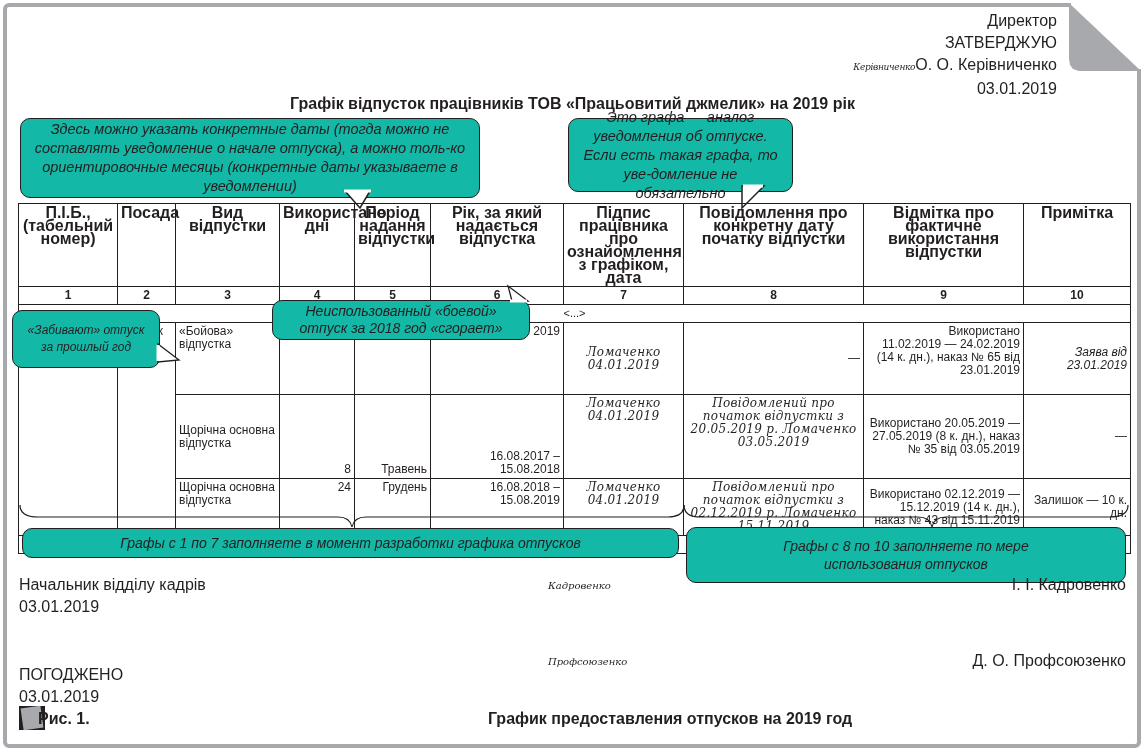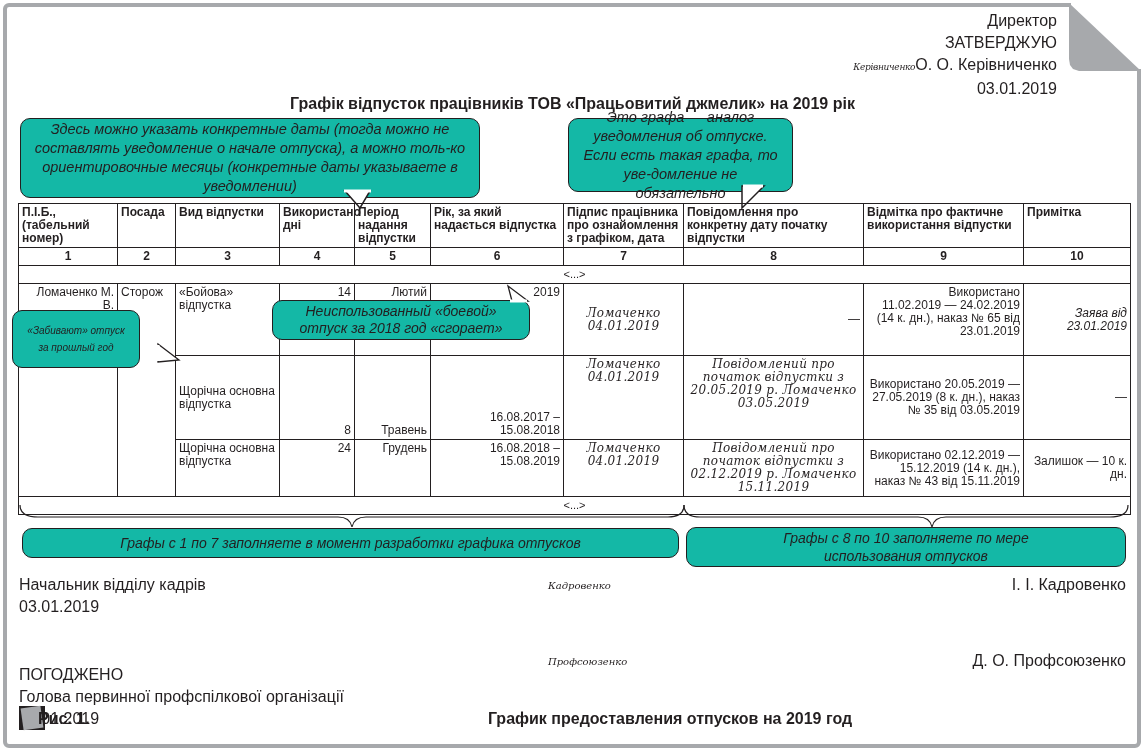--- a/index.html
+++ b/index.html
@@ -27,21 +27,21 @@
     font-style: italic; text-align: center; font-size: 14.5px; line-height: 19px;
     display: flex; align-items: center; justify-content: center; padding: 2px 8px;
   }
   .tail { position: absolute; overflow: visible; }
 
   table.sched {
     position: absolute; left: 18px; top: 203px; width: 1112px;
     border-collapse: collapse; font-size: 12px; line-height: 13px; table-layout: fixed;
   }
   table.sched td, table.sched th { border: 1px solid #231f20; vertical-align: top; padding: 2px 3px; }
-  table.sched th { font-weight: bold; text-align: left; font-size: 12px; }
+  table.sched th { font-weight: bold; text-align: center; font-size: 16px; }
   .num-row td { text-align: center; font-weight: bold; padding: 1px; }
   .ell { text-align: center; font-size: 11px; padding: 1px; }
   .c { text-align: right; }
   .hand { font-family: "DejaVu Serif", serif; font-style: italic; font-size: 12px; line-height: 13px; text-align: center; letter-spacing: 0.3px; }
   .vmid { vertical-align: middle !important; }
   .vbot { vertical-align: bottom !important; }
   .ital { font-style: italic; }
 
   .brace { position: absolute; }
   .foot-bubble { font-size: 14px; }
@@ -167,50 +167,49 @@
     <td class="hand">Повідомлений про початок відпустки з 02.12.2019 р. Ломаченко 15.11.2019</td>
     <td class="c vmid">Використано 02.12.2019 — 15.12.2019 (14 к. дн.), наказ № 43 від 15.11.2019</td>
     <td class="c vmid">Залишок — 10 к. дн.</td>
   </tr>
   <tr>
     <td colspan="10" class="ell">&lt;...&gt;</td>
   </tr>
 </tbody>
   </table>
 
-<div class="bubble" style="left:12px; top:310px; width:128px; height:58px; font-size:10px; line-height:17px;">«Забивают» отпуск за прошлый год</div>
+<div class="bubble" style="left:12px; top:310px; width:148px; height:58px; font-size:12px; line-height:17px;">«Забивают» отпуск за прошлый год</div>
 <svg class="tail" style="left:155px; top:340px;" width="30" height="26">
   <polygon points="3,4 24,20 3,22" fill="#fff" stroke="#231f20" stroke-width="1.3"></polygon>
   <line x1="3" y1="5" x2="3" y2="21" stroke="#fff" stroke-width="3"></line>
 </svg>
 
 <div class="bubble" style="left:272px; top:300px; width:258px; height:40px; font-size:14px; line-height:17px;">Неиспользованный «боевой» отпуск за 2018 год «сгорает»</div>
 <svg class="tail" style="left:500px; top:284px;" width="40" height="20">
   <polygon points="8,2 28,17 12,17" fill="#fff" stroke="#231f20" stroke-width="1.3"></polygon>
   <line x1="10" y1="17" x2="27" y2="17" stroke="#fff" stroke-width="3"></line>
 </svg>
 
 <svg class="brace" style="left:18px; top:503px;" width="1112" height="30">
   <path d="M2,2 Q2,14 20,14 L320,14 Q332,14 334,24 Q336,14 348,14 L650,14 Q666,14 666,2" fill="none" stroke="#231f20" stroke-width="1.2"></path>
   <path d="M666,2 Q666,14 682,14 L900,14 Q912,14 914,24 Q916,14 928,14 L1092,14 Q1110,14 1110,2" fill="none" stroke="#231f20" stroke-width="1.2"></path>
 </svg>
 
 <div class="bubble foot-bubble" style="left:22px; top:528px; width:657px; height:30px;">Графы с 1 по 7 заполняете в момент разработки графика отпусков</div>
-<div class="bubble foot-bubble" style="left:686px; top:527px; width:440px; height:40px; line-height:18px; padding:0 60px;">Графы с 8 по 10 заполняете по мере использования отпусков</div>
+<div class="bubble foot-bubble" style="left:686px; top:527px; width:440px; height:56px; line-height:18px; padding:0 60px;">Графы с 8 по 10 заполняете по мере использования отпусков</div>
 
 <div class="sign-row" style="left:19px; top:574px;">
   <div>Начальник відділу кадрів</div>
   <div>03.01.2019</div>
 </div>
 <div class="sign-script" style="left:548px; top:580px;">Кадровенко</div>
 <div class="sign-row" style="right:19px; top:574px;">І. І. Кадровенко</div>
 
 <div class="sign-row" style="left:19px; top:664px;">
   <div>ПОГОДЖЕНО</div>
-  <div>Голова первинної профспілкової організації</div>
   <div>03.01.2019</div>
 </div>
 <div class="sign-script" style="left:548px; top:656px;">Профсоюзенко</div>
 <div class="sign-row" style="right:19px; top:650px;">Д. О. Профсоюзенко</div>
 
 <div class="fig-icon">
     <div class="fig-icon-inner"></div>
   </div>
 <div class="caption" style="left:38px;">Рис. 1.</div>
 <div class="caption" style="left:0; width:1340px; text-align:center;">График предоставления отпусков на 2019 год</div>

